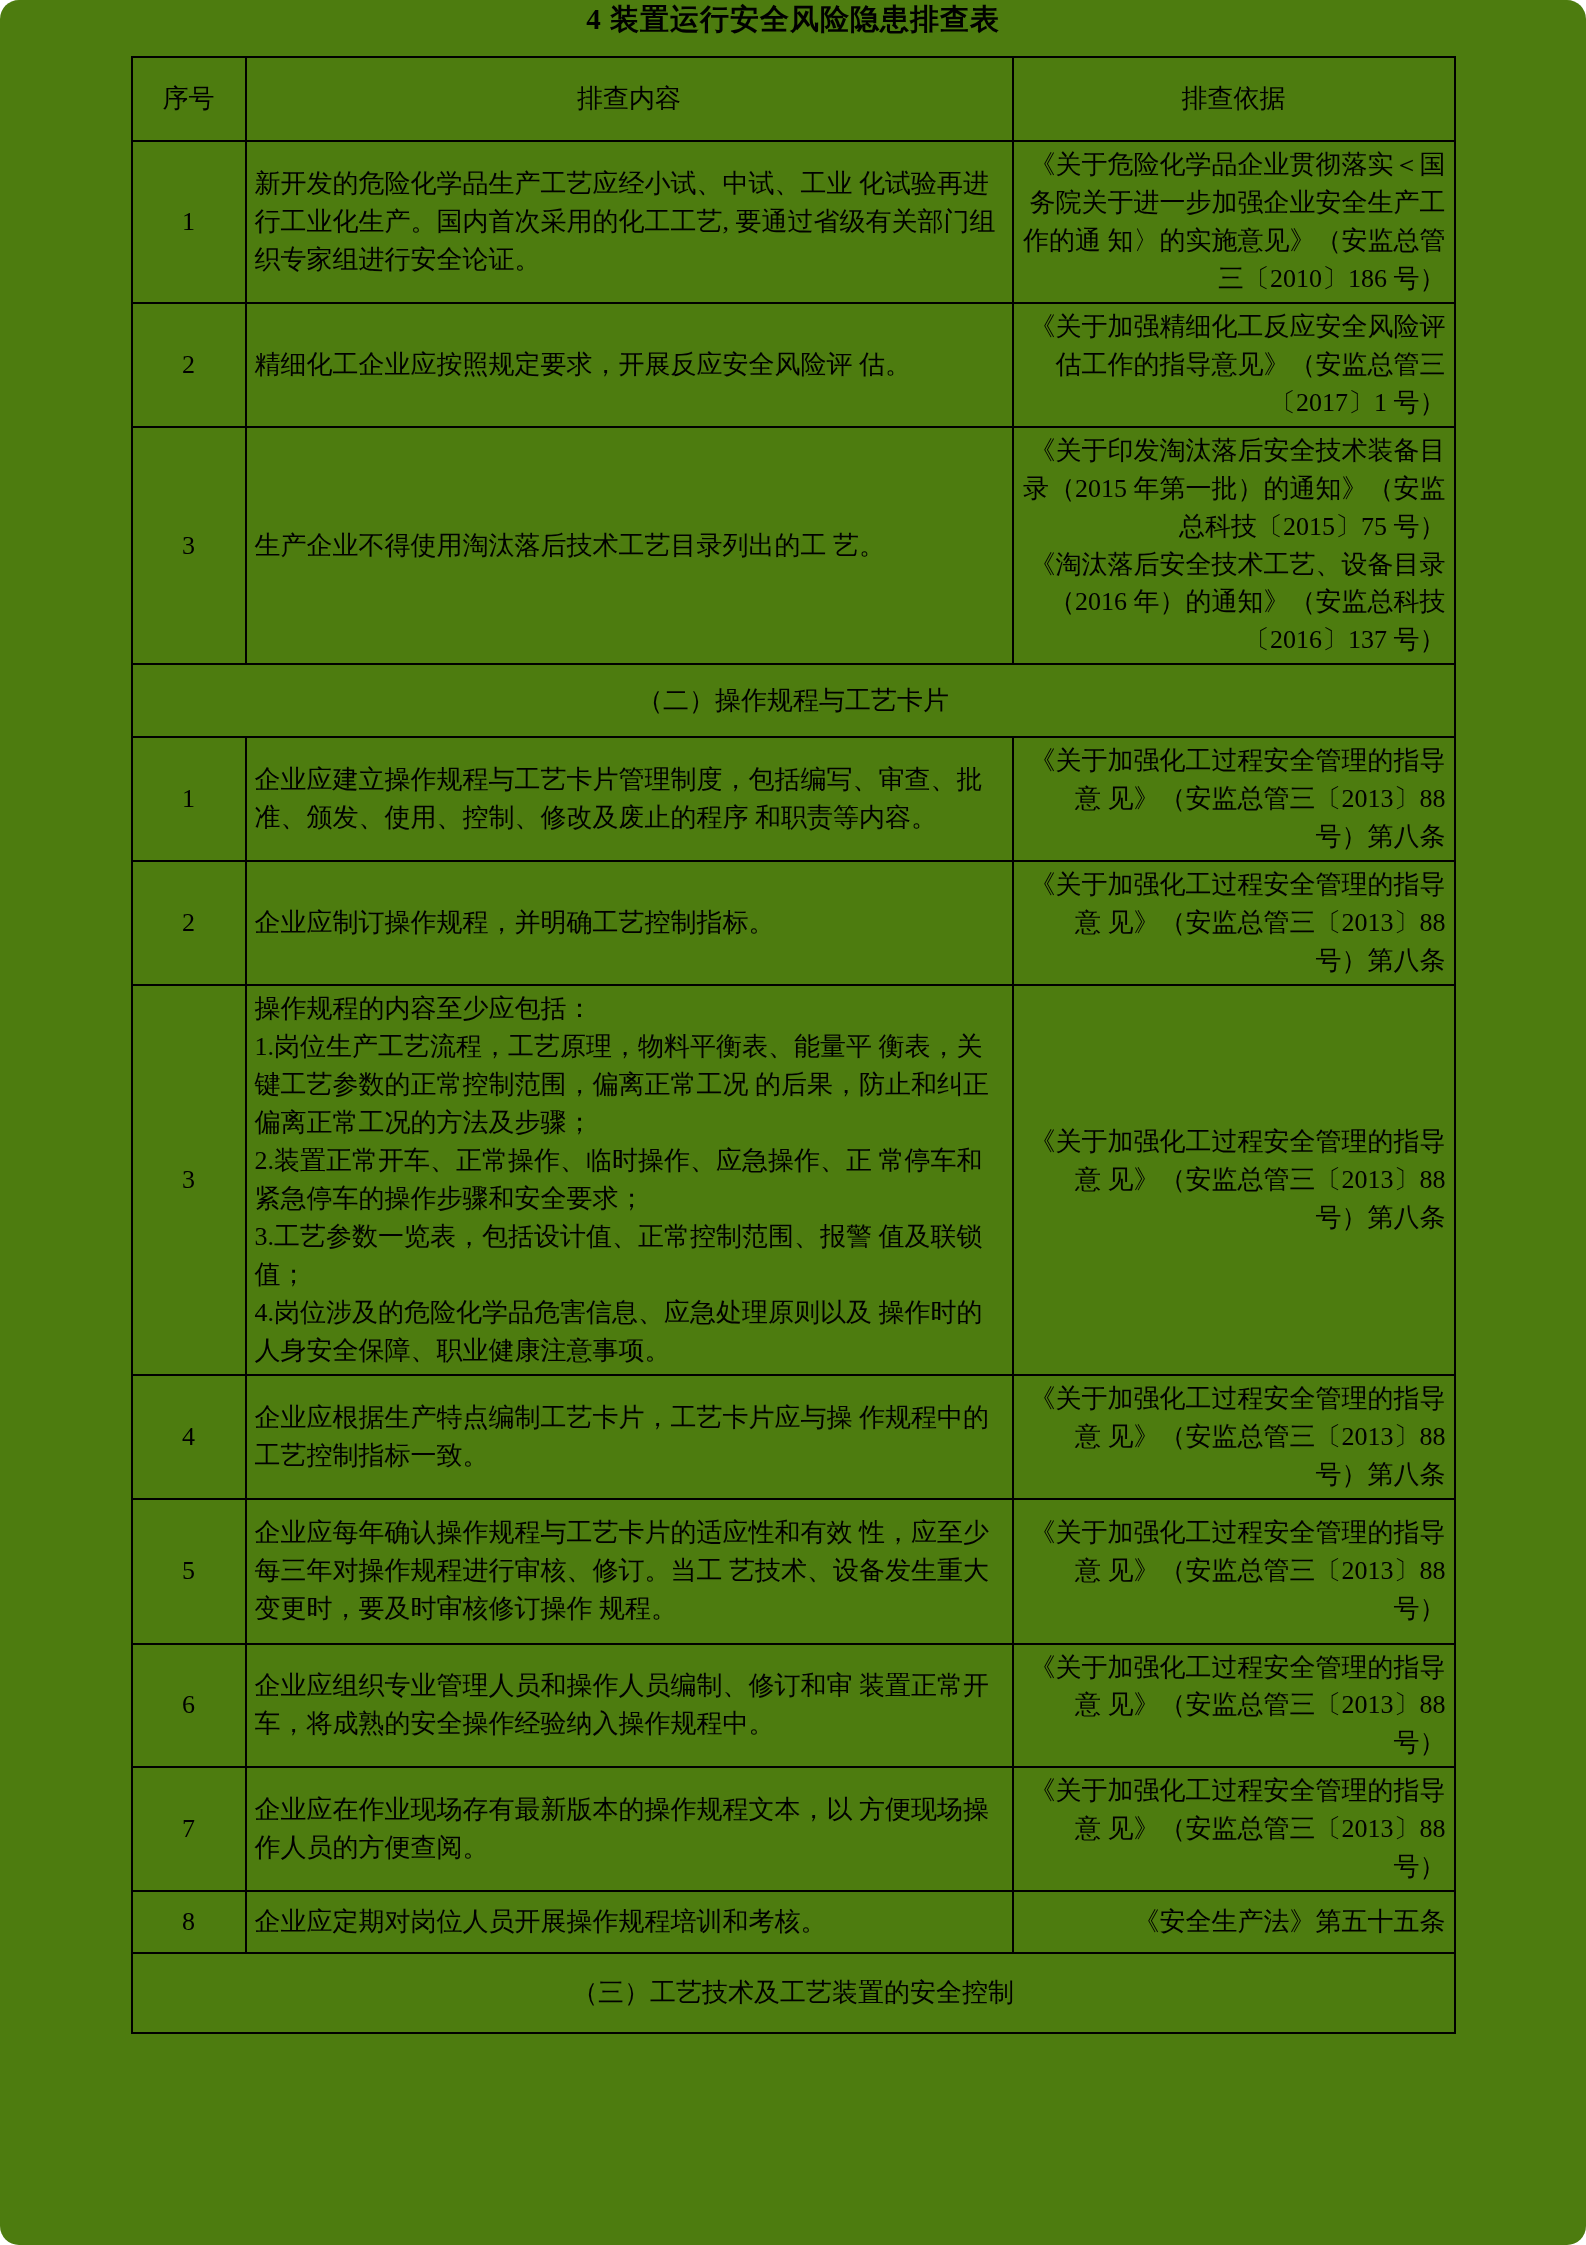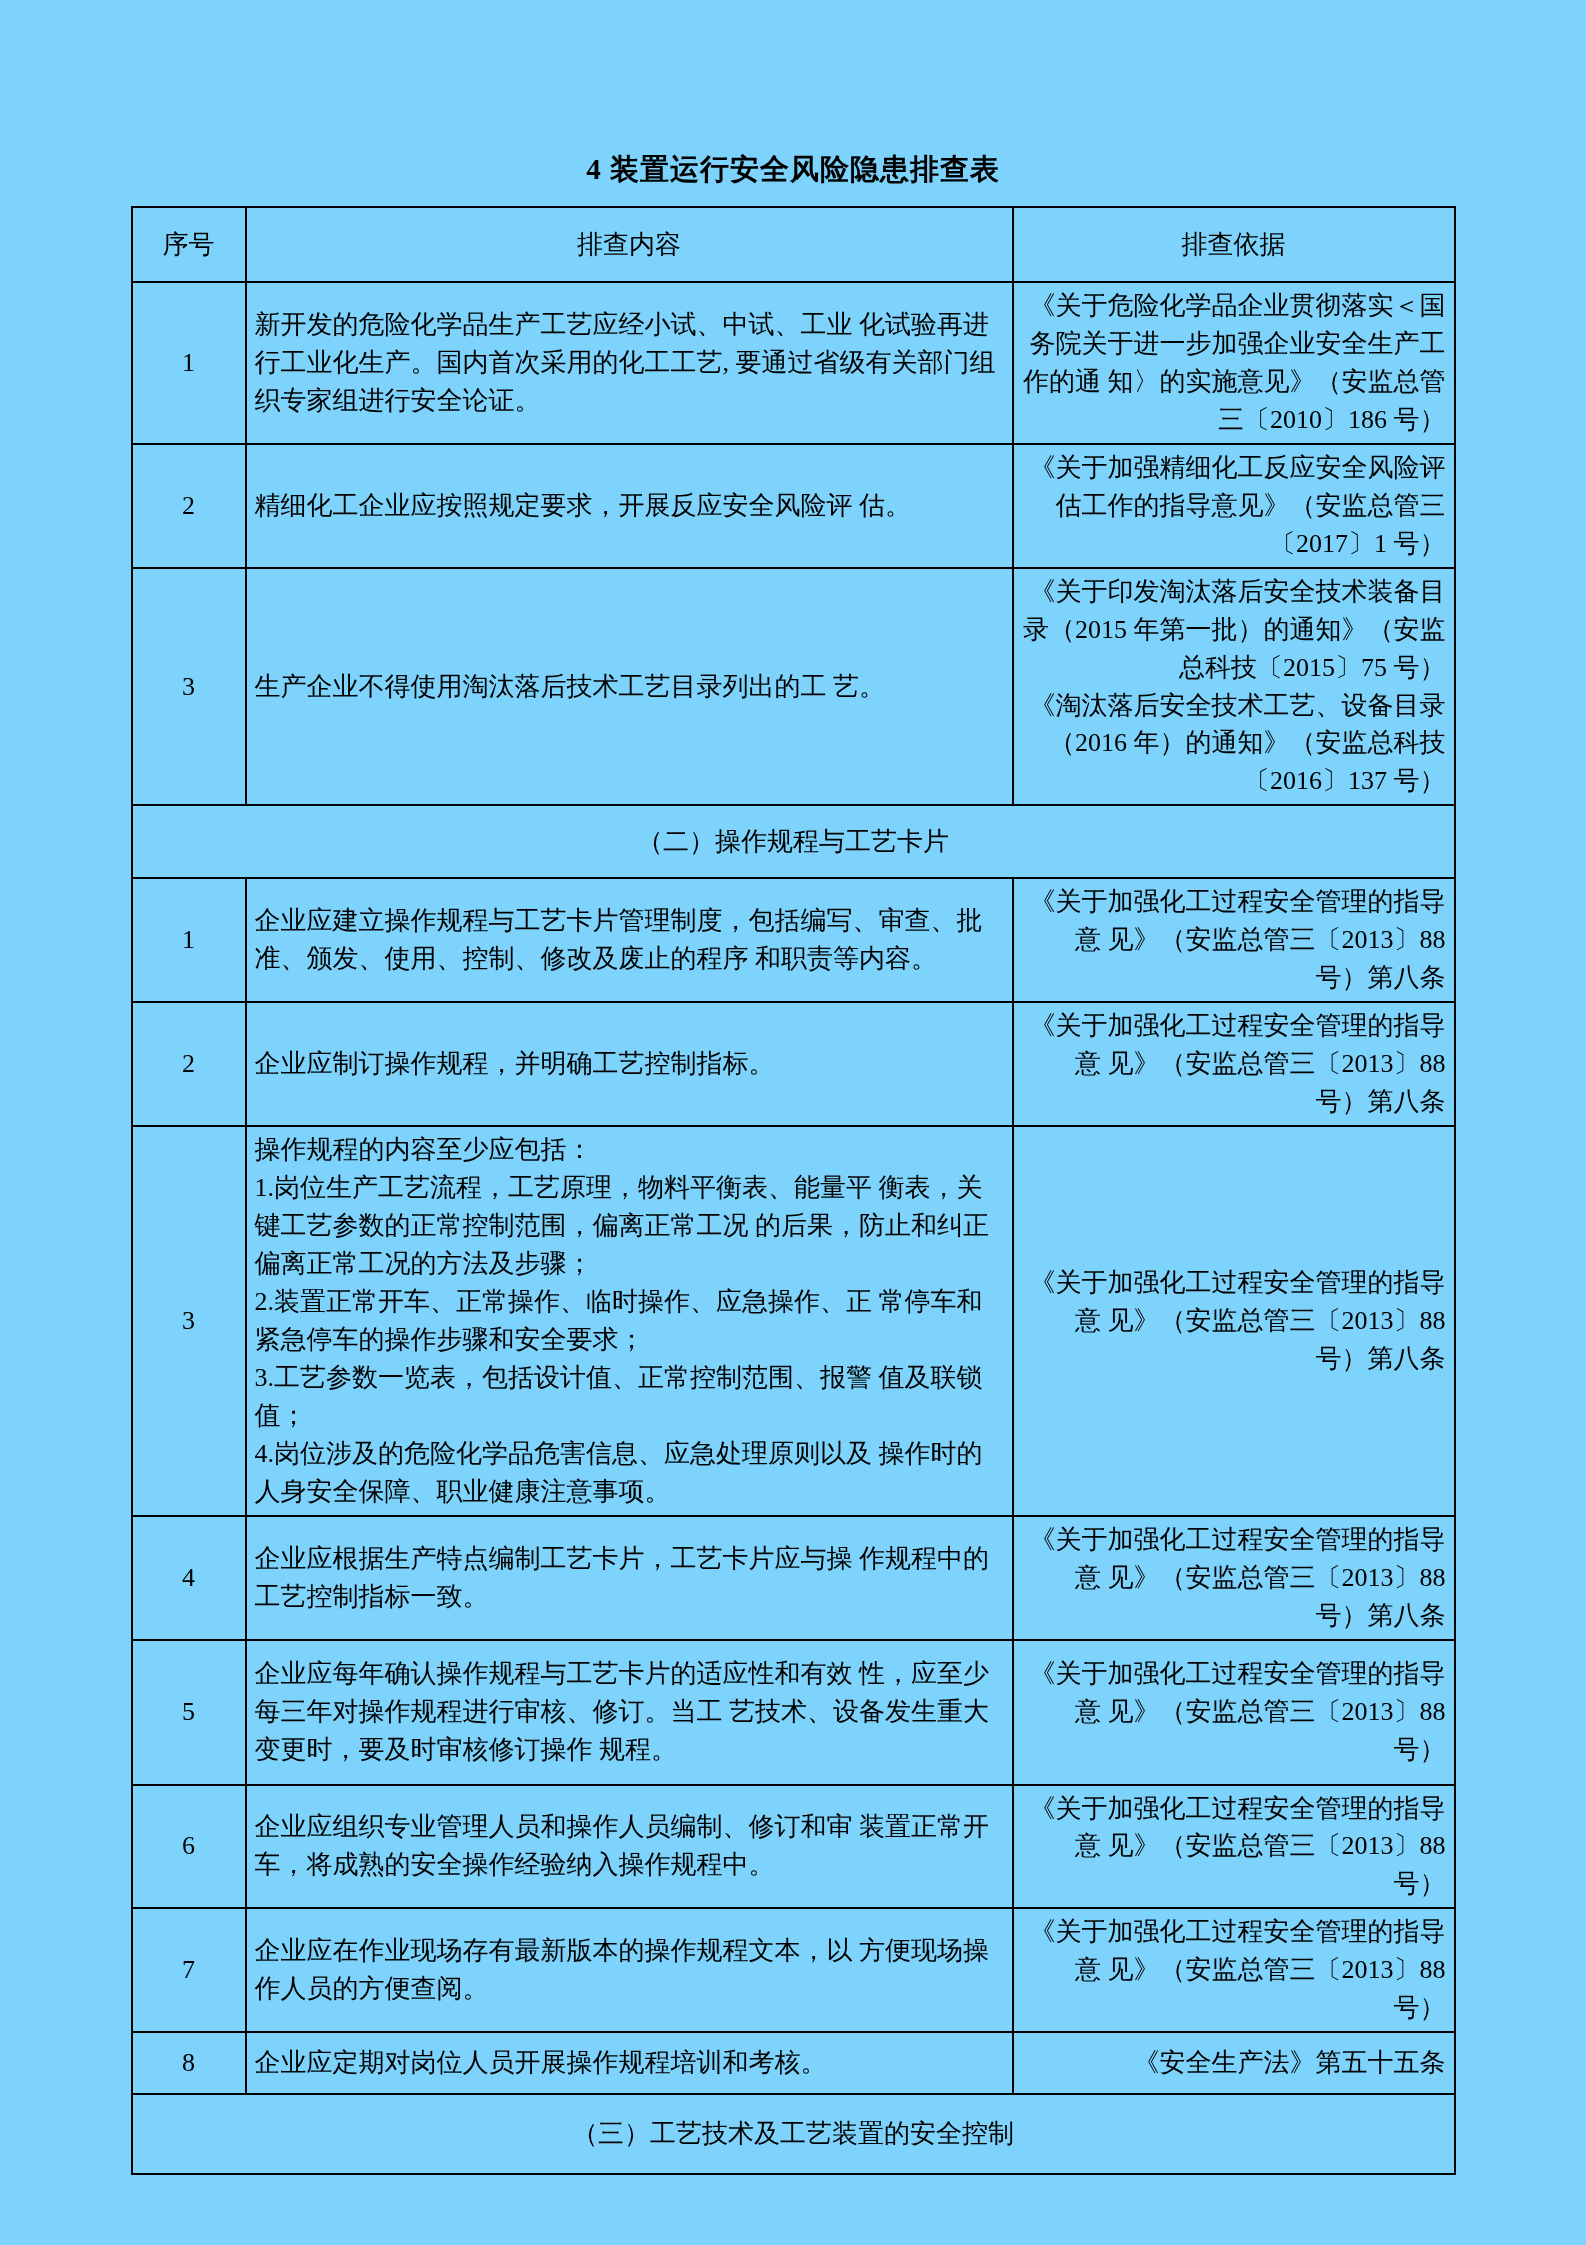--- a/index.html
+++ b/index.html
@@ -6,23 +6,23 @@
     margin: 0;
     padding: 0;
     background: #ffffff;
     color: #000000;
     font-family: "Liberation Serif", "DejaVu Serif", serif;
   }
   .page {
     position: relative;
     width: 1586px;
     height: 2245px;
-    background: #7dd3fc;
+    background: #4d7c0f;
     box-sizing: border-box;
-    padding-top: 150px;
+    border-radius: 19px;
   }
   .doc-title {
     width: 1323px;
     margin: 0 auto 16px auto;
     text-align: center;
     font-size: 29px;
     font-weight: bold;
     letter-spacing: 1px;
   }
   table.check-table {
@@ -69,21 +69,21 @@
   <div class="doc-title">4 装置运行安全风险隐患排查表</div>
 
   <table class="check-table">
     <colgroup>
       <col style="width:114px">
       <col style="width:767px">
       <col style="width:442px">
     </colgroup>
 
     <tbody>
-        <tr style="height:75px">
+        <tr style="height:84px">
       <th class="col-head">序号</th>
       <th class="col-head">排查内容</th>
       <th class="col-head">排查依据</th>
     </tr>
 
     <tr style="height:147px">
       <td class="num">1</td>
       <td class="content">新开发的危险化学品生产工艺应经小试、中试、工业 化试验再进行工业化生产。国内首次采用的化工工艺, 要通过省级有关部门组织专家组进行安全论证。</td>
       <td class="basis">《关于危险化学品企业贯彻落实＜国务院关于进一步加强企业安全生产工作的通 知〉的实施意见》（安监总管三〔2010〕186 号）</td>
     </tr>

